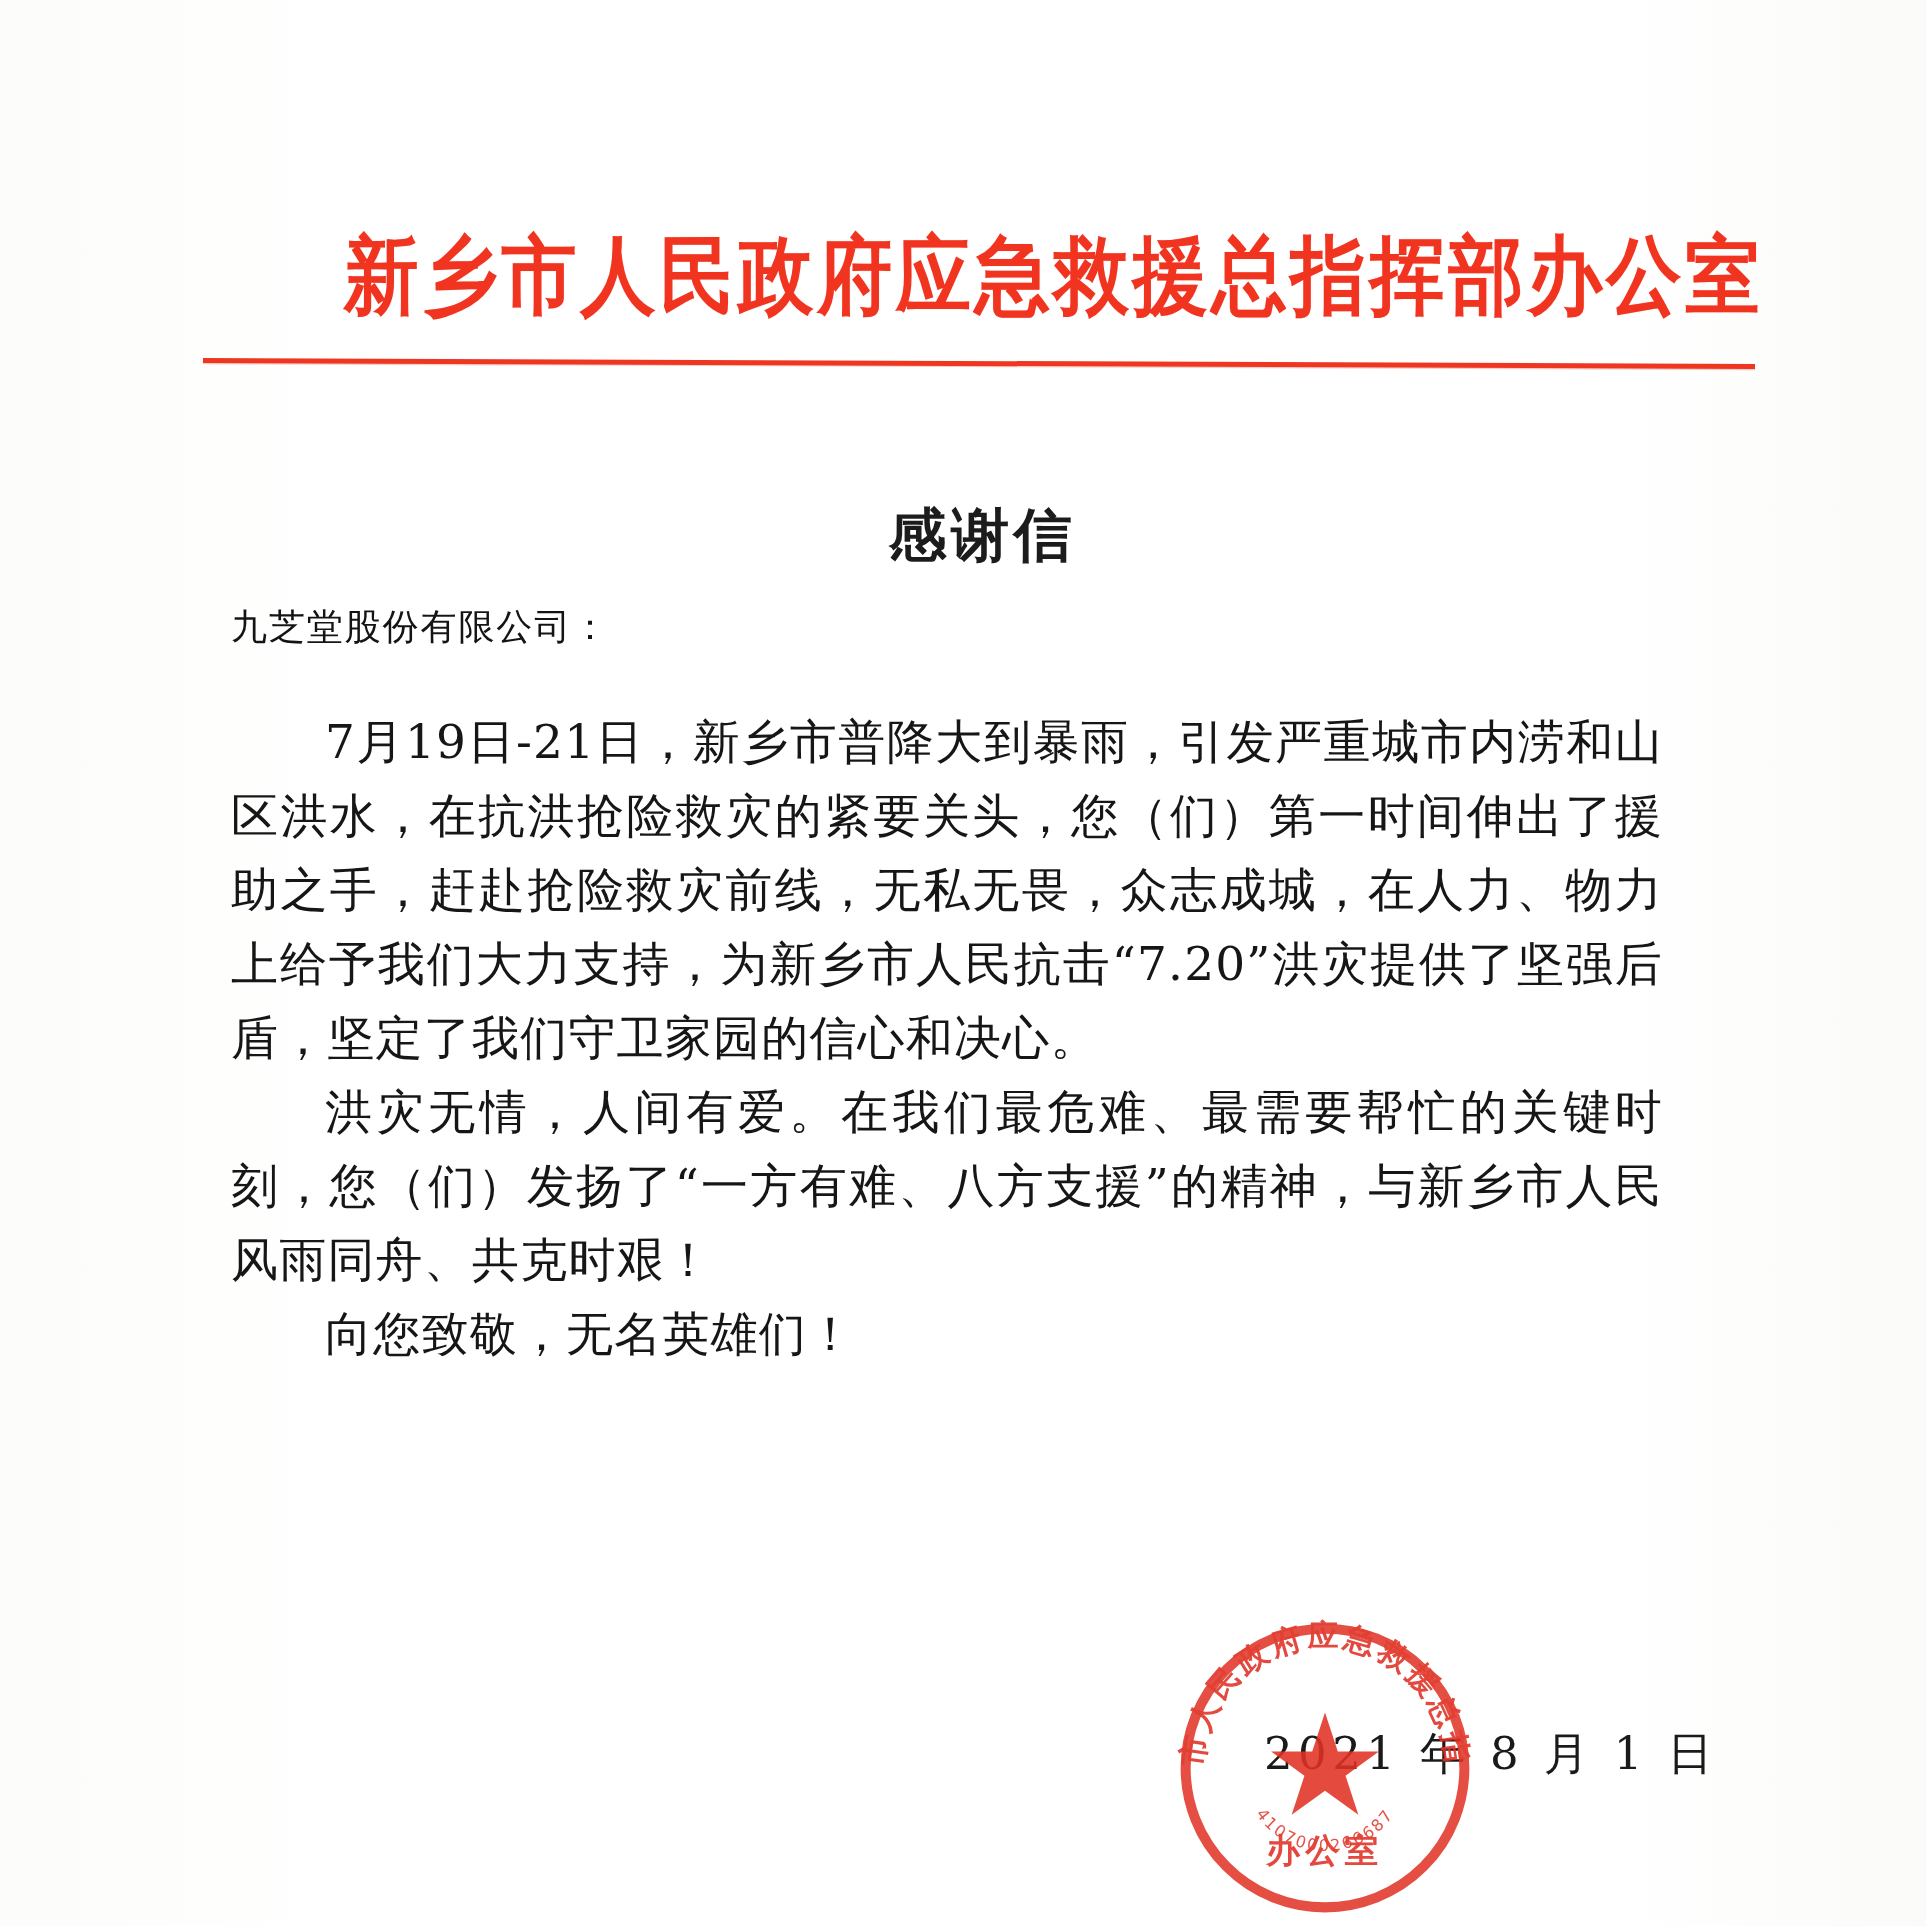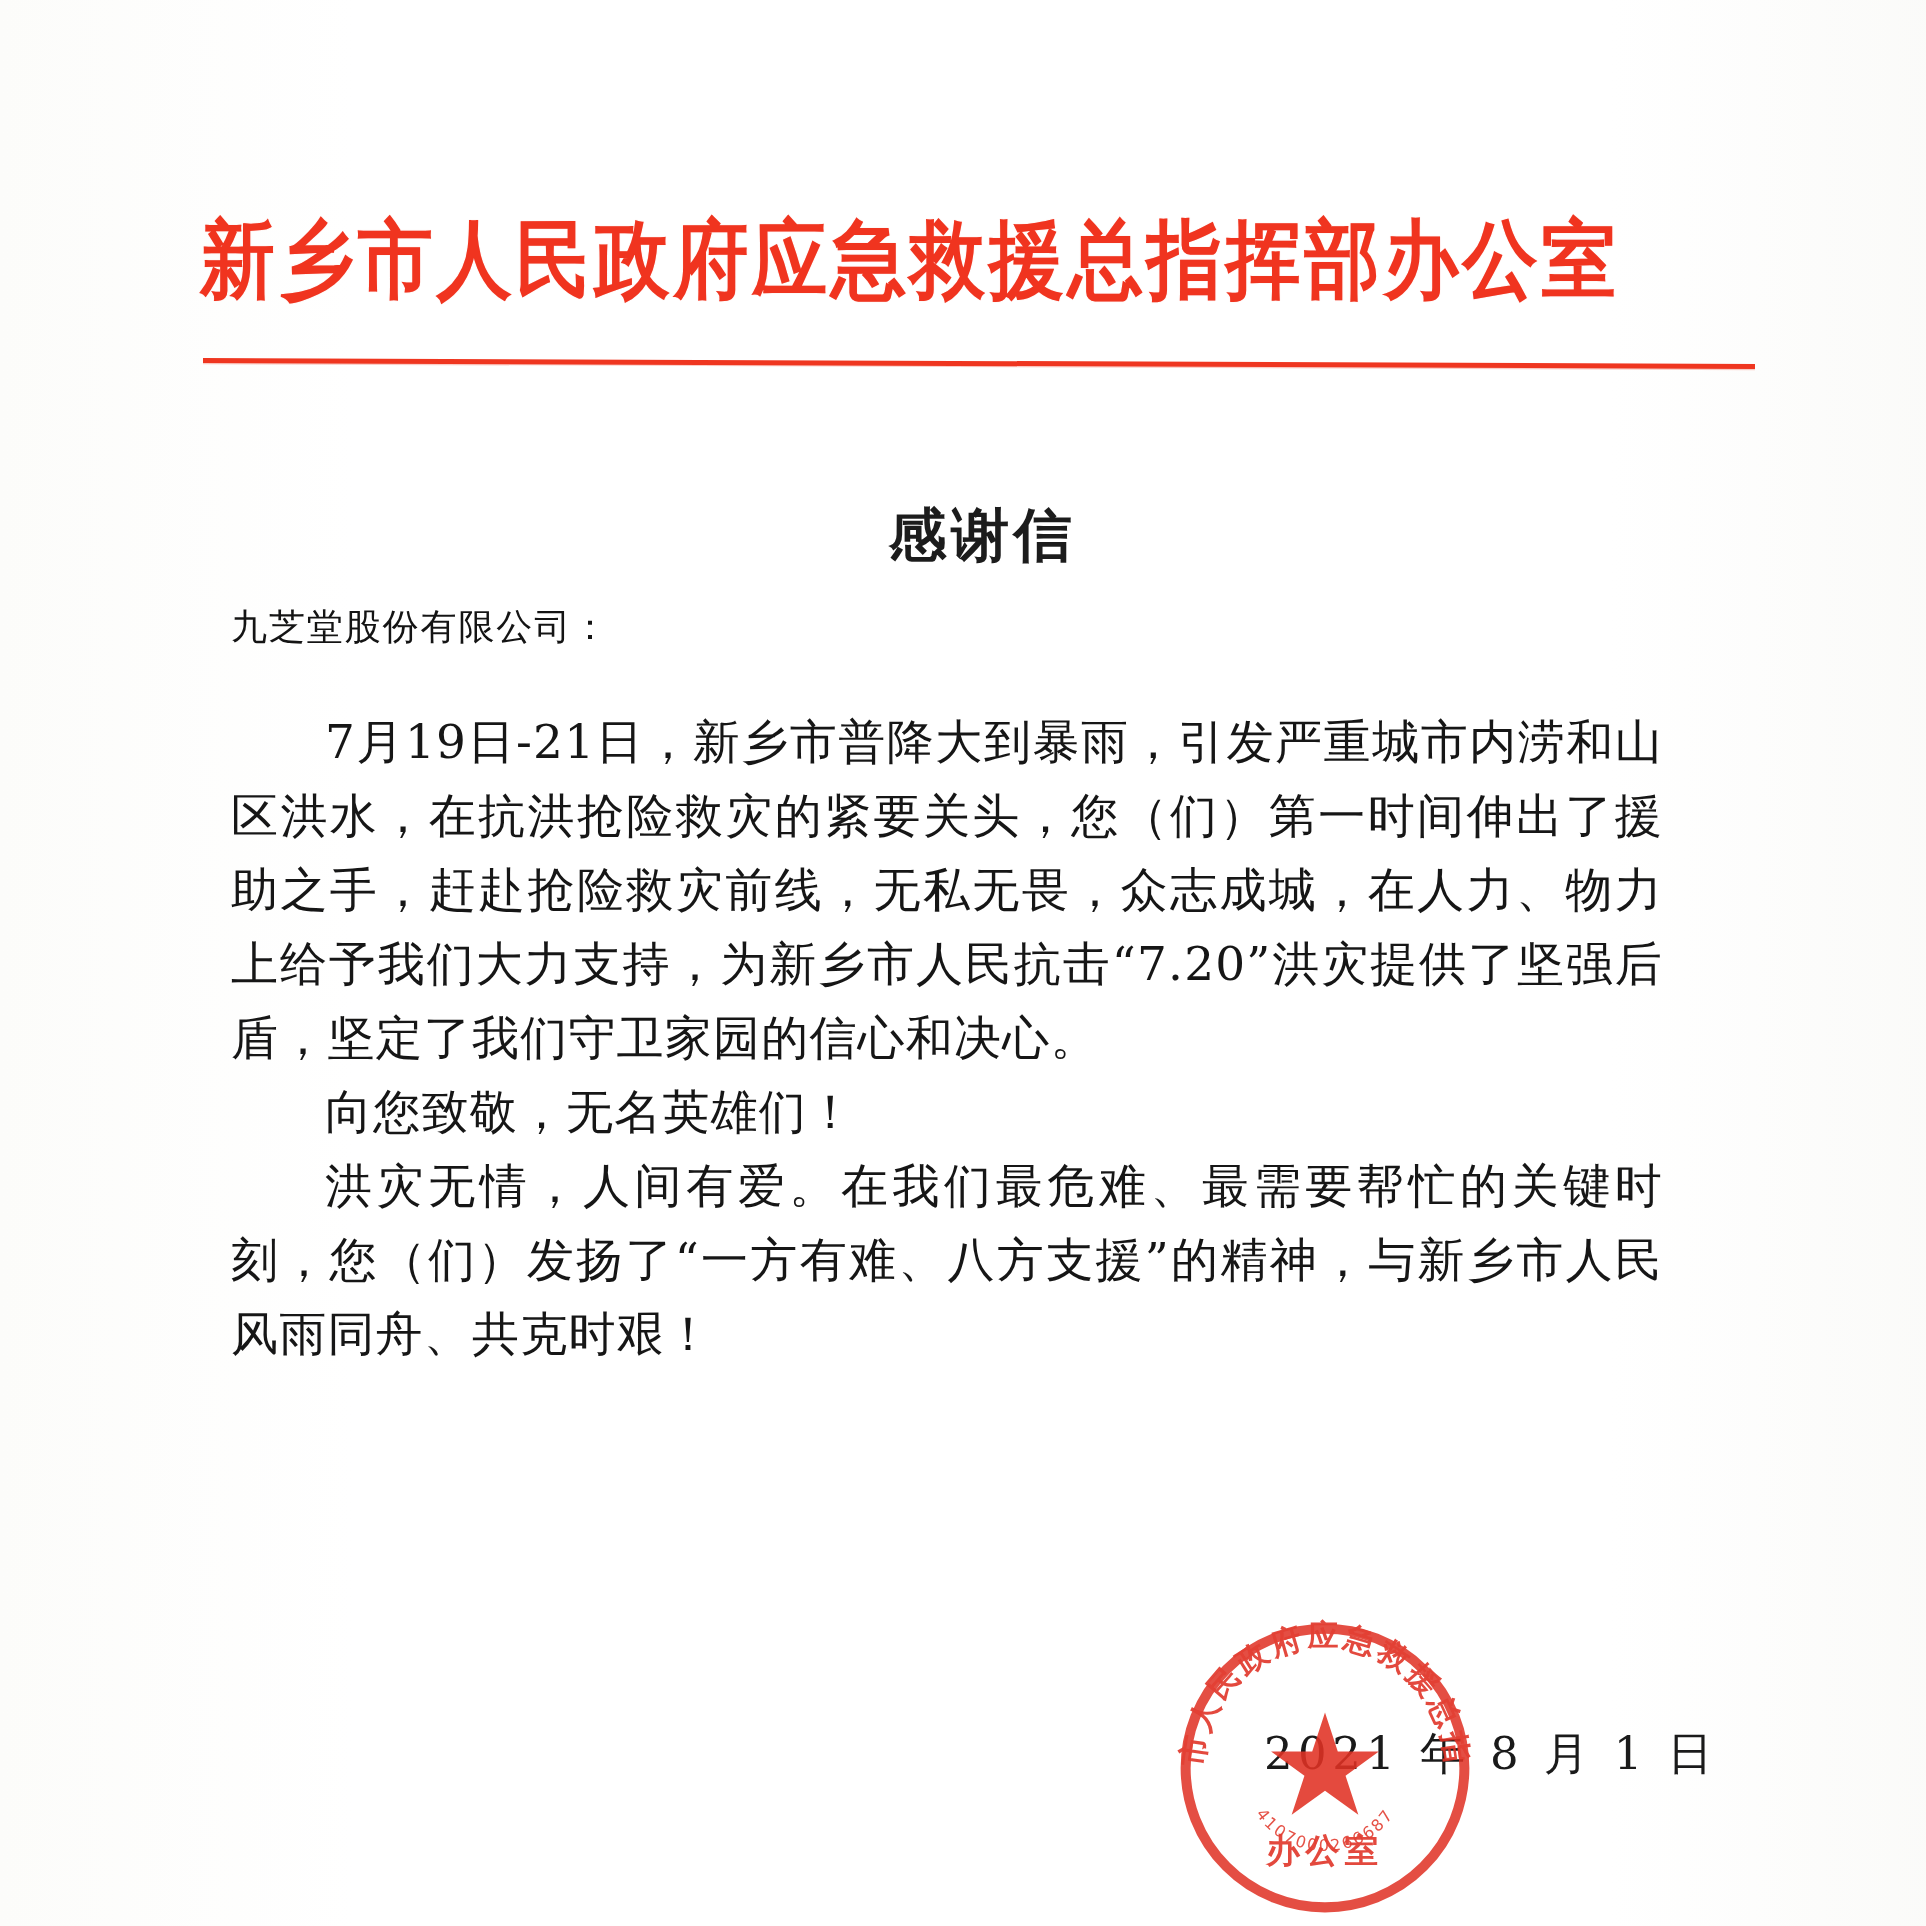--- a/index.html
+++ b/index.html
@@ -19,23 +19,23 @@
     pointer-events:none;
   }
   .content{
     position:absolute;
     left:0;top:0;width:1965px;height:2702px;
   }
 
   
   .letterhead{
     position:absolute;
-    left:200px;top:215px;
+    left:200px;top:231px;
     width:1564px;
-    text-align:left;
+    text-align:right;
   }
   .letterhead-title{
     font-family:"DejaVu Serif","Liberation Serif",serif;
     font-weight:bold;
     font-size:75px;
     line-height:1.05;
     letter-spacing:3.9px;
     color:#f0341f;
     white-space:nowrap;
     transform:scaleY(1.14);
@@ -118,22 +118,22 @@
       <div class="letterhead-title">新乡市人民政府应急救援总指挥部办公室</div>
     </div>
     <div class="rule-top"></div>
 
     <div class="doc-title">感谢信</div>
 
     <div class="salutation">九芝堂股份有限公司：</div>
 
     <div class="body-block">
       <p class="para">7月19日-21日，新乡市普降大到暴雨，引发严重城市内涝和山区洪水，在抗洪抢险救灾的紧要关头，您（们）第一时间伸出了援助之手，赶赴抢险救灾前线，无私无畏，众志成城，在人力、物力上给予我们大力支持，为新乡市人民抗击“7.20”洪灾提供了坚强后盾，坚定了我们守卫家园的信心和决心。</p>
+      <p class="para">洪灾无情，人间有爱。在我们最危难、最需要帮忙的关键时刻，您（们）发扬了“一方有难、八方支援”的精神，与新乡市人民风雨同舟、共克时艰！</p>
       <p class="para">向您致敬，无名英雄们！</p>
-      <p class="para">洪灾无情，人间有爱。在我们最危难、最需要帮忙的关键时刻，您（们）发扬了“一方有难、八方支援”的精神，与新乡市人民风雨同舟、共克时艰！</p>
     </div>
 
     <div class="date-line">2021 年 8 月 1 日</div>
 
     <div class="seal">
       <svg viewBox="0 0 400 400" xmlns="http://www.w3.org/2000/svg" aria-hidden="true">
         <defs>
           <path id="sealArcTop" d="M 42,200 A 158,158 0 0 1 358,200"></path>
           <path id="sealArcBottom" d="M 78,200 A 122,122 0 0 0 322,200"></path>
           <path id="sealArcCode" d="M 92,200 A 108,108 0 0 0 308,200"></path>

